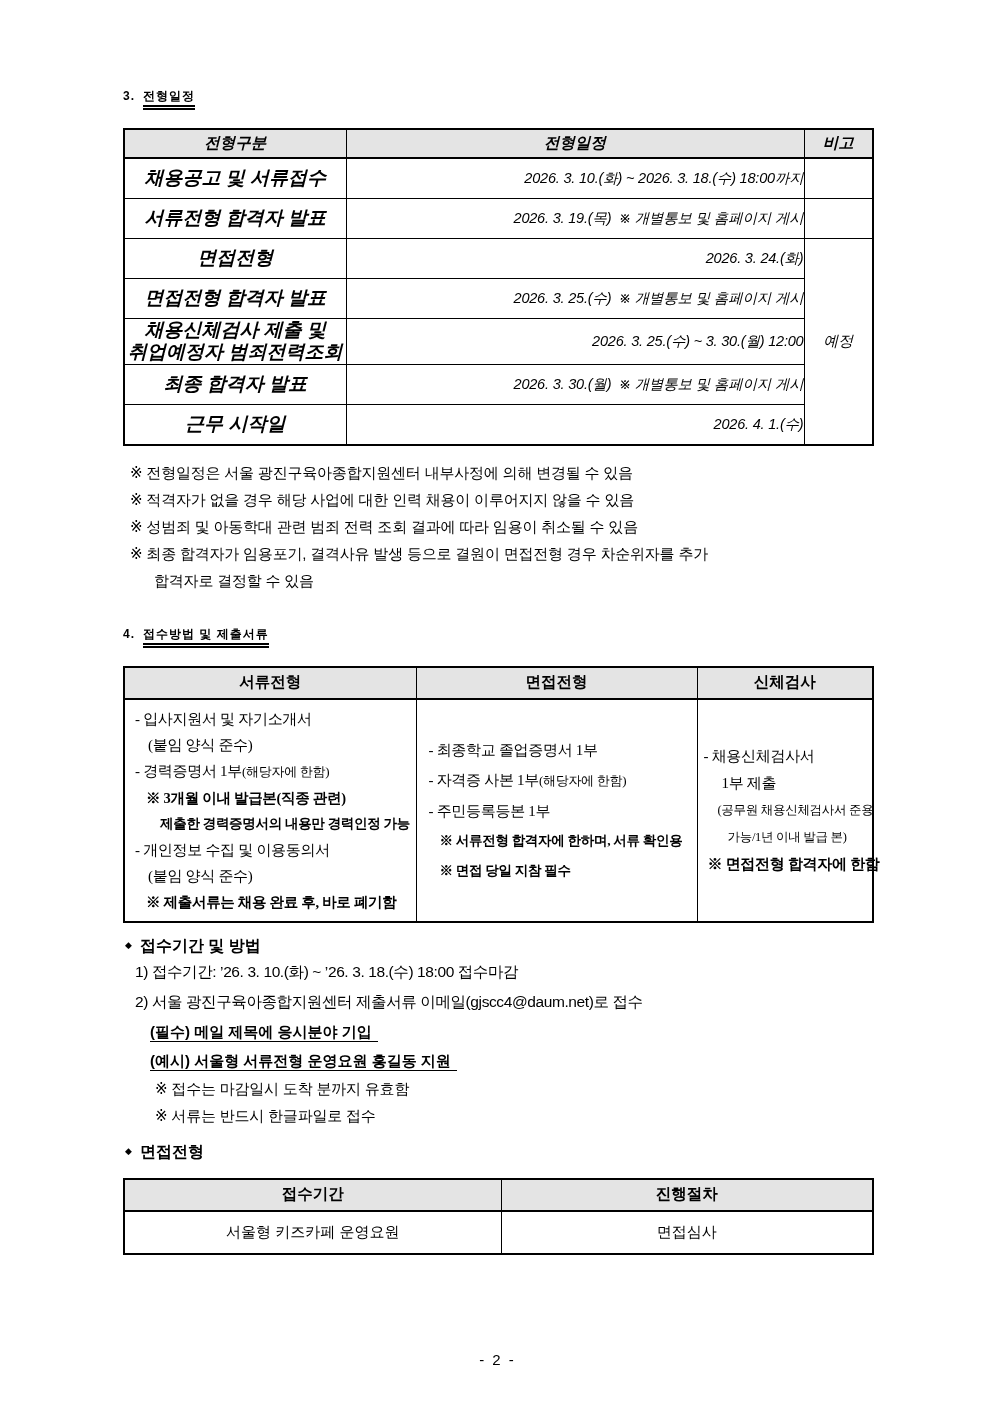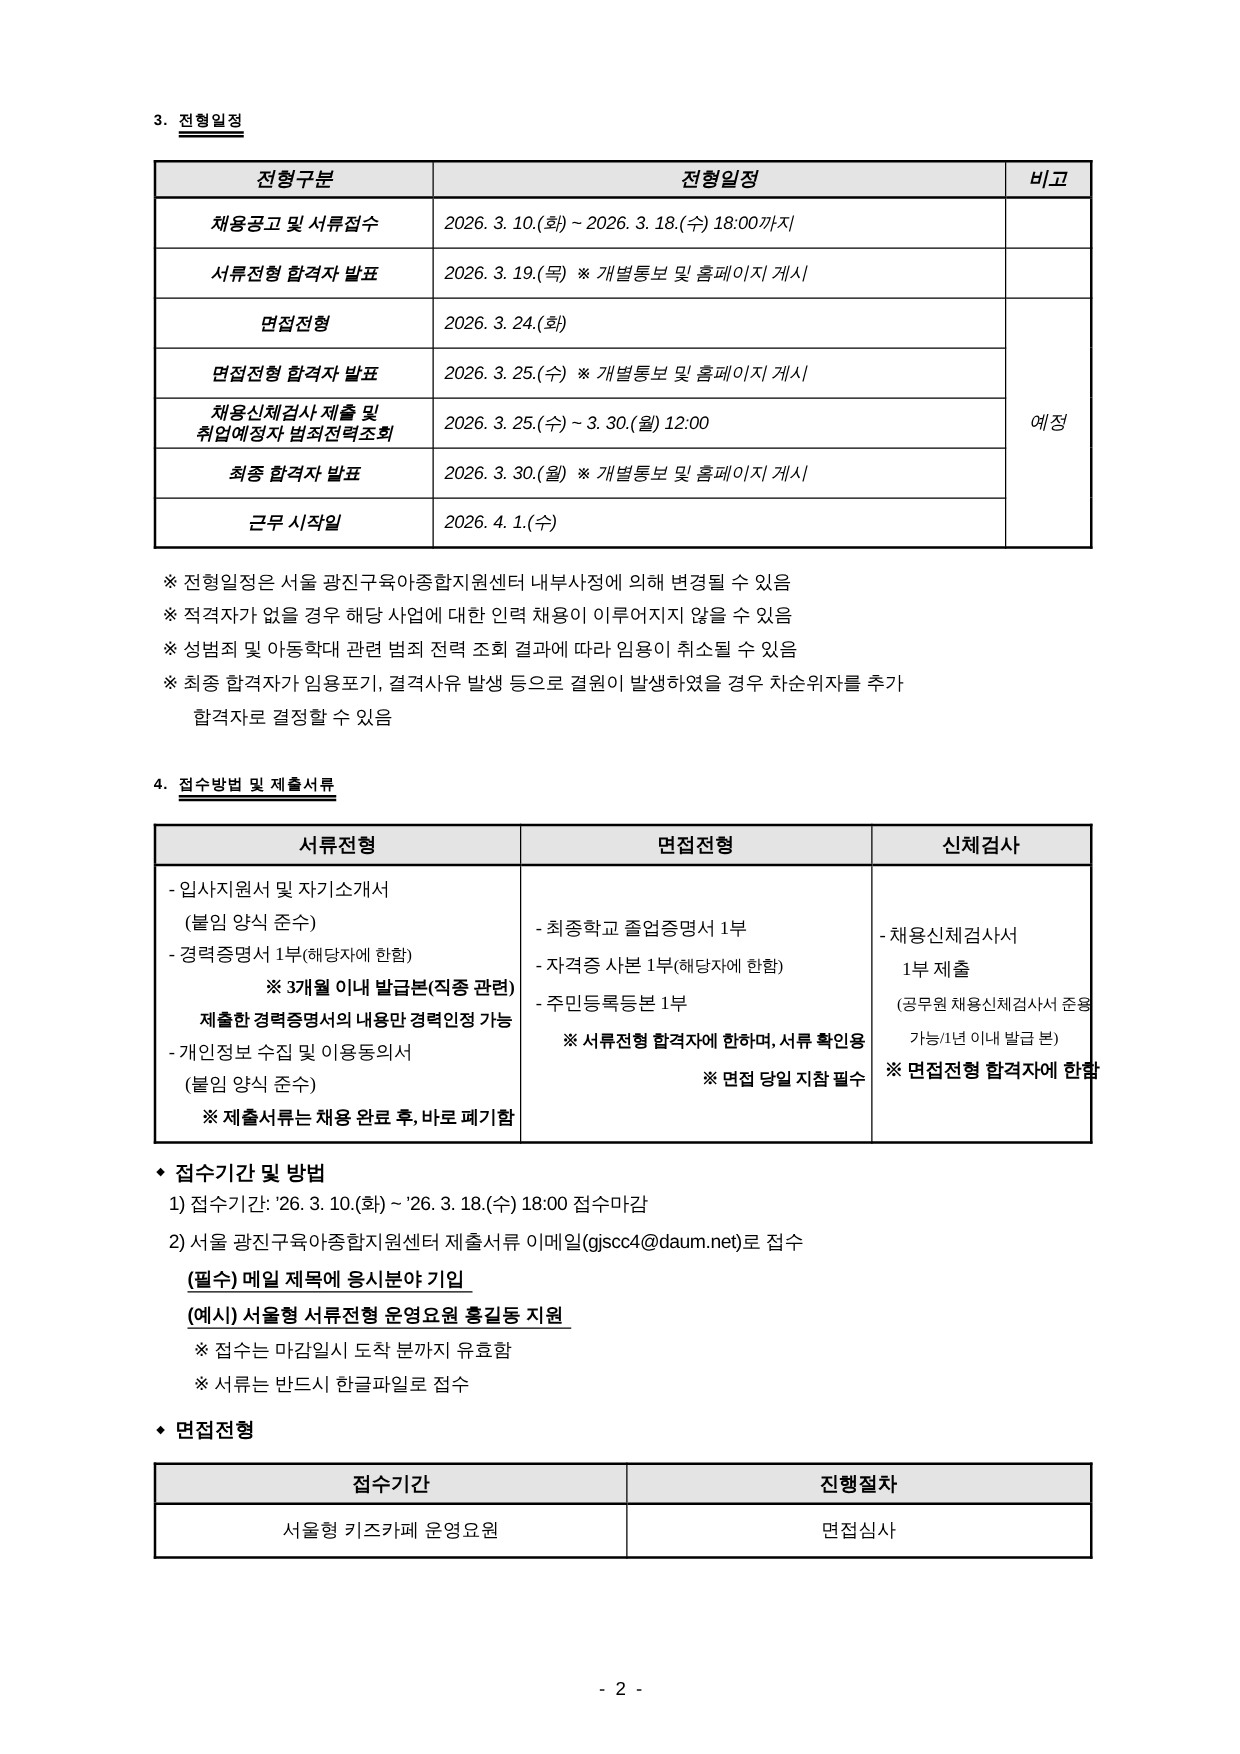--- a/index.html
+++ b/index.html
@@ -24,44 +24,44 @@
   table.tbl th, table.tbl td { border: 1px solid #000; }
   table.tbl thead th {
     background: #e4e4e4; font-weight: bold; font-size: 15.5px;
     text-align: center; border-bottom: 2px solid #000;
   }
 
   
   table.schedule { margin-top: 23px; font-style: italic; }
   table.schedule thead th { height: 29px; }
   table.schedule td { height: 40px; }
-  table.schedule td.cat { text-align: center; font-weight: bold; font-size: 14px; line-height: 1.2; }
+  table.schedule td.cat { text-align: center; font-weight: bold; font-size: 19px; line-height: 1.2; }
   table.schedule td.sched {
-    text-align: left; font-size: 14.5px; padding-left: 9px;
+    text-align: right; font-size: 14.5px; padding-left: 9px;
     letter-spacing: -0.2px; white-space: pre-wrap;
   }
   table.schedule td.remark { text-align: center; font-size: 15px; }
 
   
   .notes { margin-top: 13px; padding-left: 7px; }
   .note-line { font-size: 15px; line-height: 27px; letter-spacing: -0.2px; }
   .note-line.cont { padding-left: 24px; }
 
   
   table.docs { margin-top: 23px; }
   table.docs thead th { height: 32px; }
   table.docs td { height: 168px; vertical-align: middle; font-size: 15px; font-family: Liberation Serif, serif; }
   table.docs td .ln { line-height: 26px; letter-spacing: -0.3px; white-space: nowrap; }
   table.docs td.c1 { padding: 6px 4px 6px 10px; }
   table.docs td.c2 { padding: 6px 4px 6px 12px; }
   table.docs td.c2 .ln { line-height: 30px; }
   table.docs td.c3 { padding: 6px 2px 6px 6px; }
   table.docs td.c3 .ln { line-height: 27px; }
   .ln.paren { padding-left: 13px; }
-  .ln.star { padding-left: 11px; font-weight: bold; text-align: right; }
+  .ln.star { padding-left: 11px; font-weight: bold; }
   .ln.star-cont { padding-left: 25px; font-weight: bold; font-size: 13.5px; }
   .ln .small { font-size: 13px; }
   .ln.small-line { font-size: 12.5px; }
   .c1 .ln.star { font-size: 14.5px; }
   .c2 .ln.star { font-size: 13.5px; }
   .c3 .ln.star { font-size: 15px; padding-left: 4px; }
   .c3 .ln.ind1 { padding-left: 14px; }
   .c3 .ln.ind2 { padding-left: 18px; }
   .c3 .ln.ind3 { padding-left: 24px; }
 
@@ -137,21 +137,21 @@
           <td class="cat">근무 시작일</td>
           <td class="sched">2026. 4. 1.(수)</td>
         </tr>
       </tbody>
     </table>
 
     <div class="notes">
       <div class="note-line">※ 전형일정은 서울 광진구육아종합지원센터 내부사정에 의해 변경될 수 있음</div>
       <div class="note-line">※ 적격자가 없을 경우 해당 사업에 대한 인력 채용이 이루어지지 않을 수 있음</div>
       <div class="note-line">※ 성범죄 및 아동학대 관련 범죄 전력 조회 결과에 따라 임용이 취소될 수 있음</div>
-      <div class="note-line">※ 최종 합격자가 임용포기, 결격사유 발생 등으로 결원이 발생하였을 경우 차순위자를 추가</div>
+      <div class="note-line">※ 최종 합격자가 임용포기, 결격사유 발생 등으로 결원이 면접전형 경우 차순위자를 추가</div>
       <div class="note-line cont">합격자로 결정할 수 있음</div>
     </div>
 
     <h2 class="sec-title s4"><span class="num">4.</span><span class="u2">접수방법 및 제출서류</span></h2>
 
     <table class="tbl docs">
       <colgroup>
           <col style="width:292px">
           <col style="width:281px">
           <col style="width:176px">

